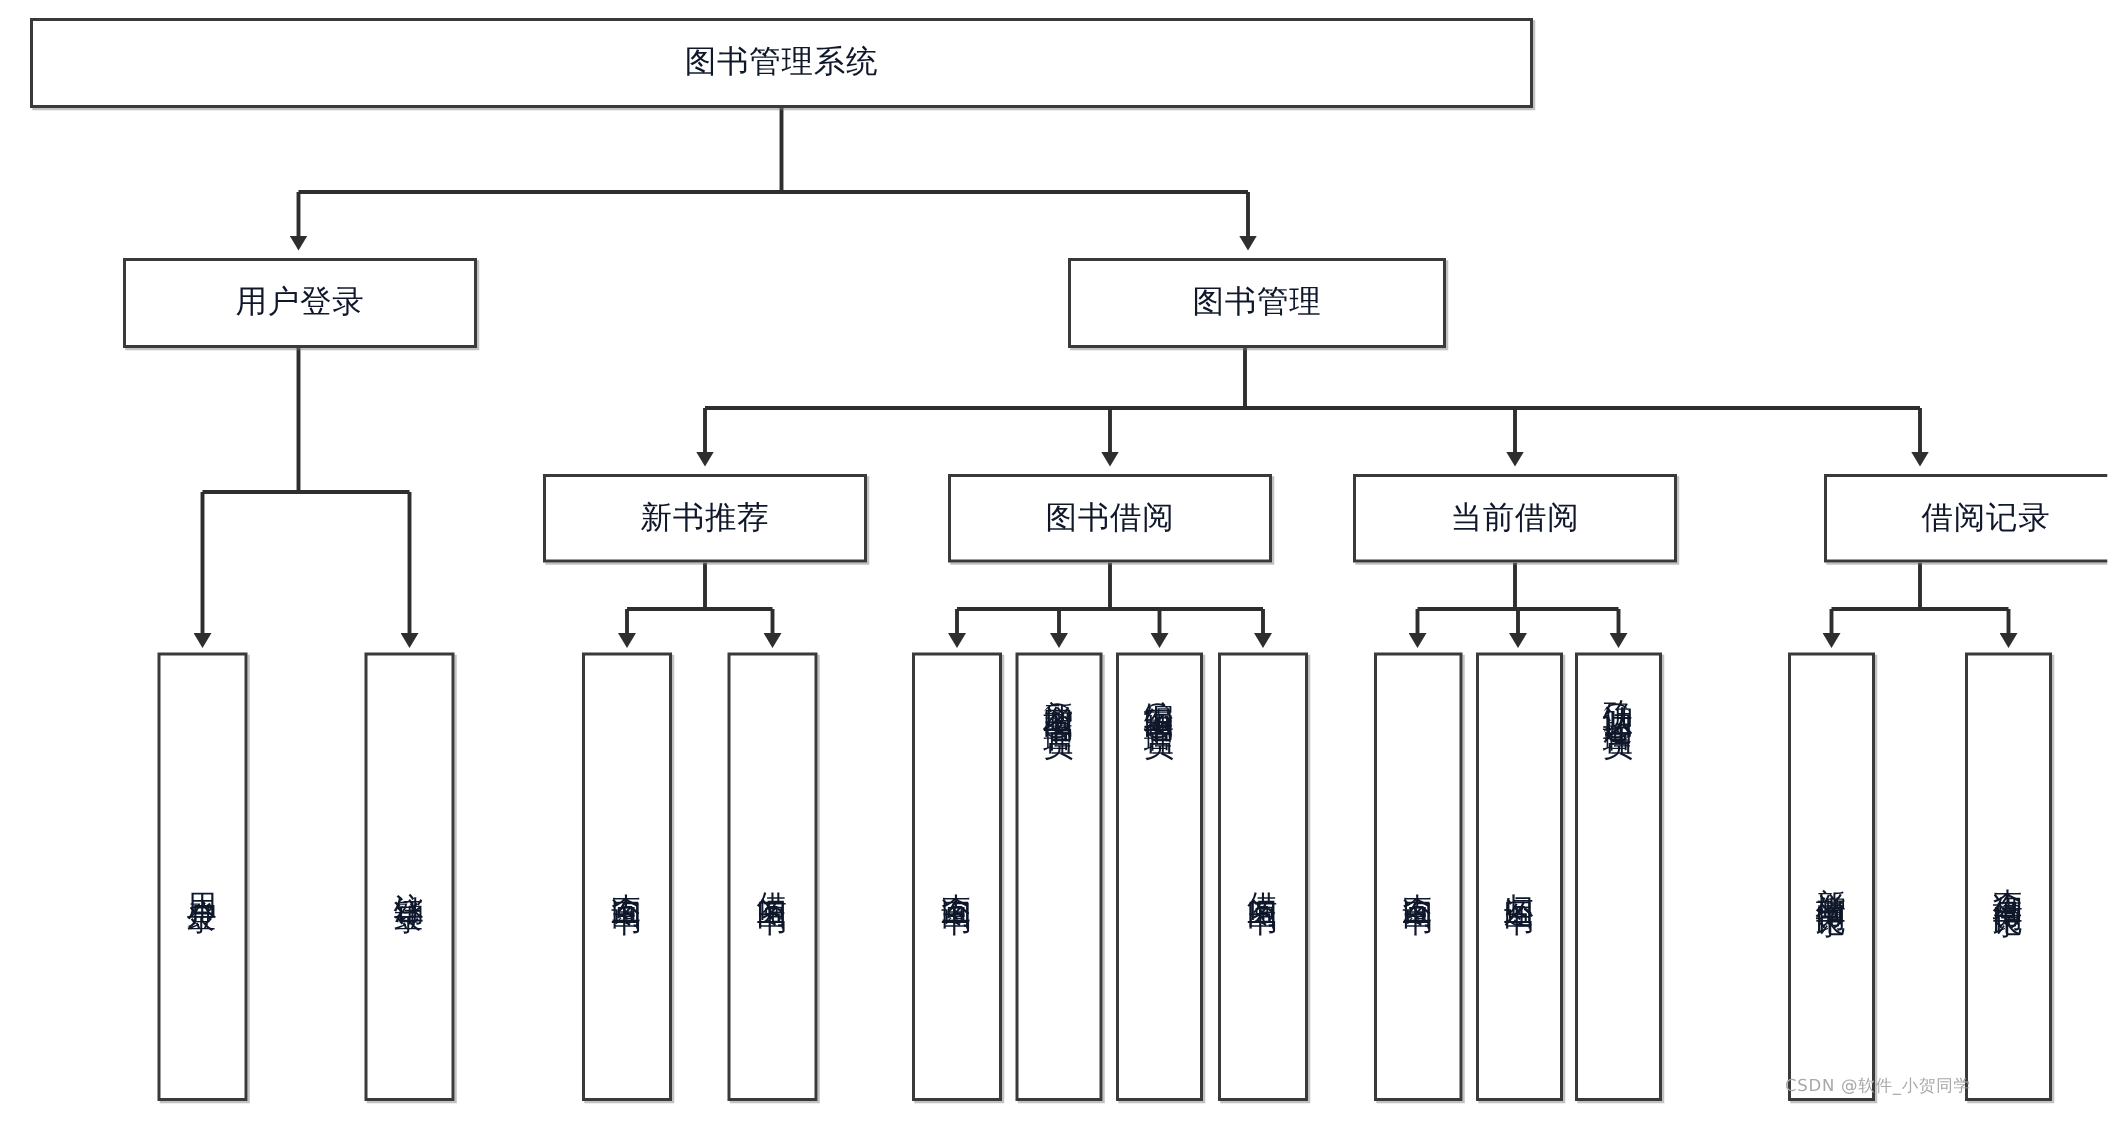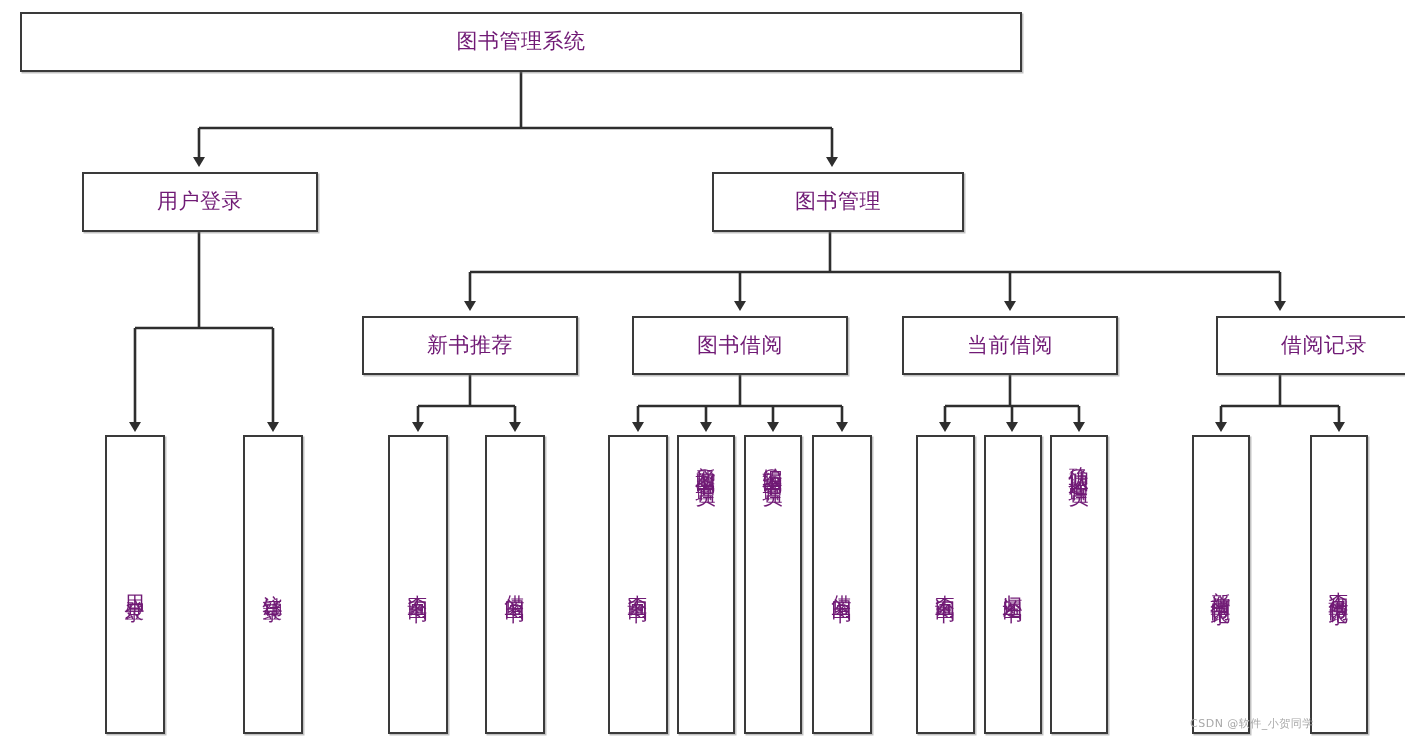--- a/index.html
+++ b/index.html
@@ -27,21 +27,21 @@
   }
   .node-box {
     position: absolute;
     box-sizing: border-box;
     background: #ffffff;
     border: 2.5px solid #3a3a3a;
     box-shadow: 1.5px 1.5px 0 rgba(120,120,120,0.45);
     display: flex;
     align-items: center;
     justify-content: center;
-    color: #701a75;
+    color: #0f172a;
   }
   .node-label {
     font-size: 21px;
     line-height: 1.1;
     white-space: nowrap;
     letter-spacing: 0.5px;
   }
   .node-box.vertical {
     align-items: flex-start;
     justify-content: center;

